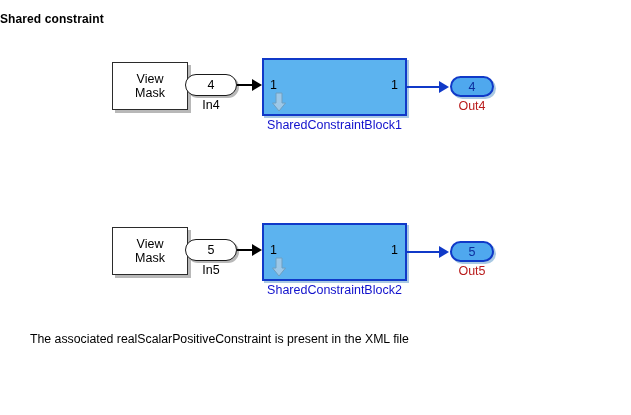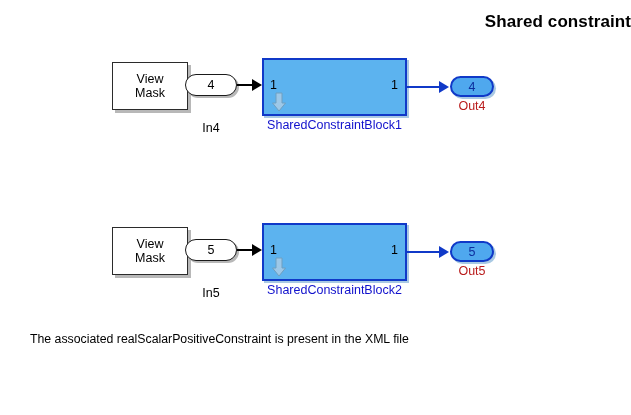--- a/index.html
+++ b/index.html
@@ -15,22 +15,22 @@
     color: #000000;
     overflow: hidden;
   }
 
   
   .title {
     position: absolute;
     left: 0;
     top: 12px;
     width: 631px;
-    text-align: right;
-    font-size: 17px;
+    text-align: left;
+    font-size: 12px;
     font-weight: bold;
     color: #000000;
     letter-spacing: 0.1px;
   }
 
   
   .row {
     position: absolute;
     left: 0;
     width: 631px;
@@ -81,21 +81,20 @@
     color: #000000;
   }
   .inport-label {
     position: absolute;
     left: 185px;
     top: 46px;
     width: 52px;
     text-align: center;
     font-size: 12.5px;
     color: #000000;
-    margin-top: 23px;
   }
 
   
   .wire-black {
     position: absolute;
     left: 237px;
     top: 32px;
     width: 17px;
     height: 1.5px;
     background: #000000;

